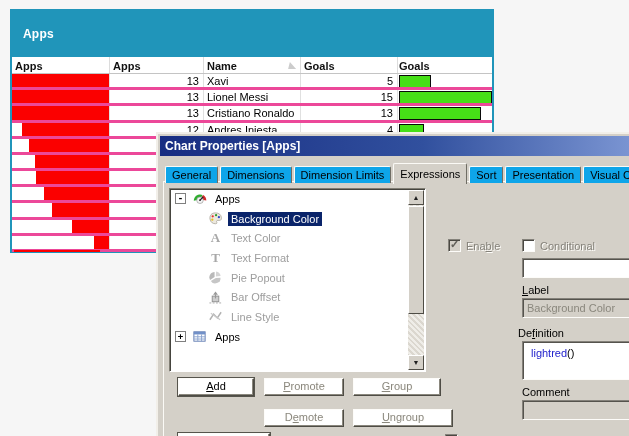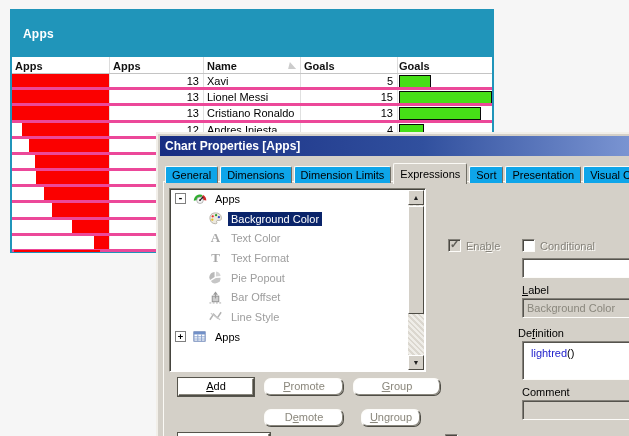--- a/index.html
+++ b/index.html
@@ -97,21 +97,21 @@
   .sthumb{position:absolute;left:0;top:16px;width:16px;height:108px;box-sizing:border-box;
     background:#d4d0c8;border:1px solid;border-color:#fff #4e4c45 #4e4c45 #fff;}
   
   .btn{
     position:absolute;box-sizing:border-box;height:18px;background:#ffffff;
     border:1px solid;border-color:#fdfcf9 #4e4c45 #4e4c45 #fdfcf9;
     box-shadow:inset -1px -1px 0 #8a877d,inset 1px 1px 0 #fff;
     font-size:11px;line-height:15px;text-align:center;color:#000;
   }
   .btn.enabled{outline:1px solid #56544c;}
-  .btn.disabled{color:#8a877d;text-shadow:1px 1px 0 #fdfcf9;border-radius:7px;}
+  .btn.disabled{color:#8a877d;text-shadow:1px 1px 0 #fdfcf9;}
   
   .cb{
     position:absolute;width:13px;height:13px;box-sizing:border-box;background:#fff;
     border:1px solid;border-color:#84817a #fdfcf9 #fdfcf9 #84817a;
     box-shadow:inset 1px 1px 0 #4a4842;font-size:11px;line-height:11px;text-align:center;
   }
   .cb.gray{background:#d4d0c8;}
   .cb .mark{color:#63615b;font-weight:bold;font-size:11px;position:relative;top:-1px;}
   .cblabel{position:absolute;font-size:11px;color:#85827a;text-shadow:1px 1px 0 #fdfcf9;white-space:nowrap;}
   .cap{position:absolute;font-size:11px;color:#000;white-space:nowrap;}
@@ -373,21 +373,21 @@
         <div class="sbtn down">▼</div>
       </div>
     </div>
 
     <div>
         <div class="btn enabled" style="left: 14px; top: 196px; width: 76px;"><u>A</u>dd</div>
         <div class="btn disabled" style="left: 100px; top: 196px; width: 80px;"><u>P</u>romote</div>
         <div class="btn disabled" style="left: 189px; top: 196px; width: 88px;"><u>G</u>roup</div>
         <div class="btn enabled" style="left: 14px; top: 227px; width: 92px; margin-top: 24px;"><u>D</u>elete</div>
         <div class="btn disabled" style="left: 100px; top: 227px; width: 80px;">D<u>e</u>mote</div>
-        <div class="btn disabled" style="left: 197px; top: 227px; width: 60px;"><u>U</u>ngroup</div>
+        <div class="btn disabled" style="left: 189px; top: 227px; width: 100px;"><u>U</u>ngroup</div>
       </div>
 
     <div class="cb gray" style="left:284px;top:57px;">
       <span class="mark">✓</span>
     </div>
     <span class="cblabel" style="left:302px;top:58px;">Ena<u>b</u>le</span>
 
     <div class="cb" style="left:358px;top:57px;"></div>
     <span class="cblabel" style="left:376px;top:58px;">Conditional</span>
 

